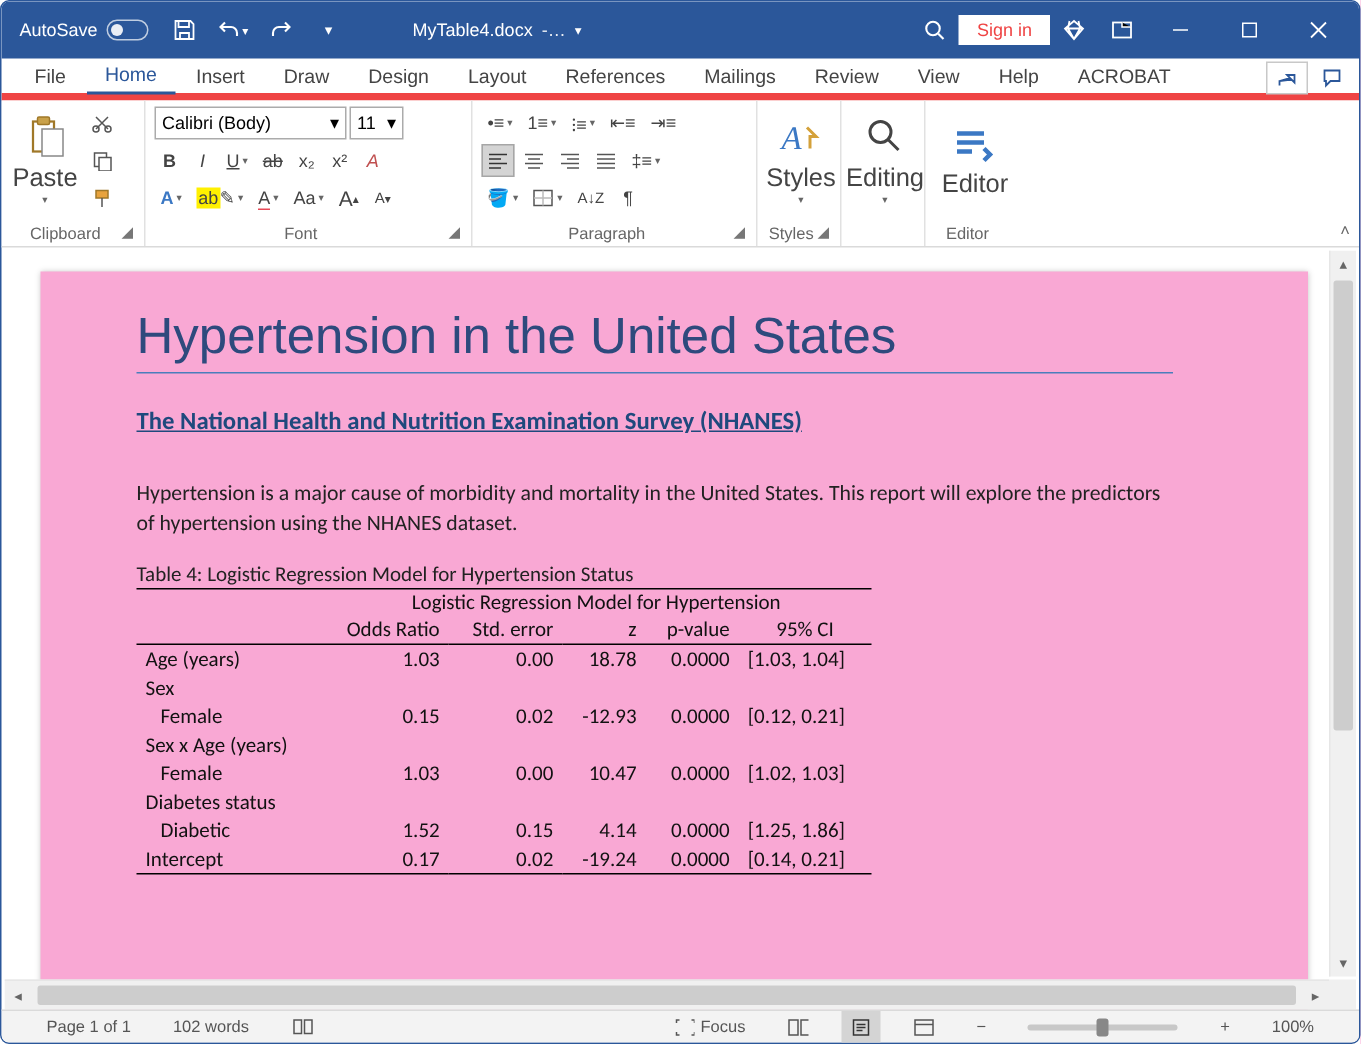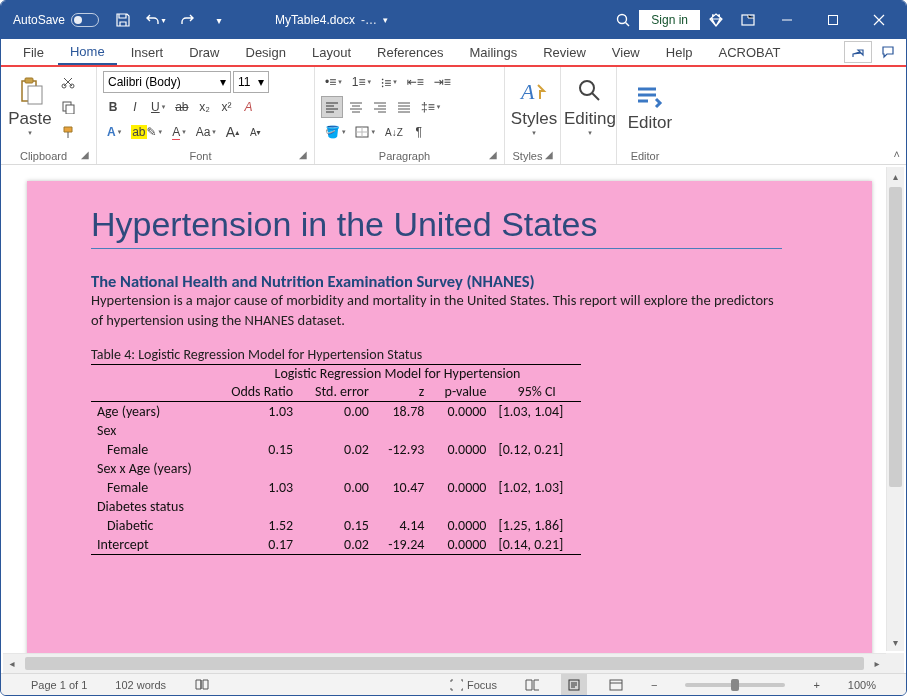--- a/index.html
+++ b/index.html
@@ -39,31 +39,31 @@
   .ticon {
     width: 32px; height: 38px;
     display:flex; align-items:center; justify-content:center;
     color: white;
   }
   .ticon svg { width:16px; height:16px; }
   .titlebar .drop { font-size:8px; margin-left:1px; }
   .title-doc { flex:0 0 auto; margin-left: 40px; display:flex; align-items:center; gap:2px; }
   .title-spacer { flex: 1; }
   .signin {
-    background:white; color:#14532d; padding:1px 12px;
+    background:white; color:#ef4444; padding:1px 12px;
     font-size:12px; height:20px; display:flex; align-items:center;
     border-radius:0;
   }
   .wctrl { width:46px; height:38px; display:flex; align-items:center; justify-content:center; }
 
   .menubar {
     height: 28px;
     display:flex; align-items:center;
     font-size:13px;
-    border-bottom: 2px solid #ef4444;
+    border-bottom: 5px solid #ef4444;
     padding-left: 10px;
     gap: 2px;
     position:relative;
   }
   .menubar .mitem { padding: 4px 12px; color:#444; cursor:pointer; }
   .menubar .mitem.active {
     color:#2b579a;
     border-bottom: 2px solid #2b579a;
     font-weight:400;
   }
@@ -149,21 +149,22 @@
     color:#2e4a7d;
     font-weight:300;
     padding-bottom: 4px;
     border-bottom: 1px solid #4a7ebb;
     margin-bottom: 22px;
   }
   .doc-h2 {
     font-family: "Calibri","Segoe UI",sans-serif;
     font-size:16.5px; font-weight:700;
     color:#1f497d;
-    margin-bottom: 0;
+    margin-bottom: 28px;
+    text-decoration: underline;
   }
   .doc-p {
     font-family: "Calibri","Segoe UI",sans-serif;
     font-size:14.5px; color:#222;
     line-height:1.35;
     margin-bottom: 16px;
   }
   .tbl-caption {
     font-family: "Calibri","Segoe UI",sans-serif;
     font-size:14px; color:#222;

